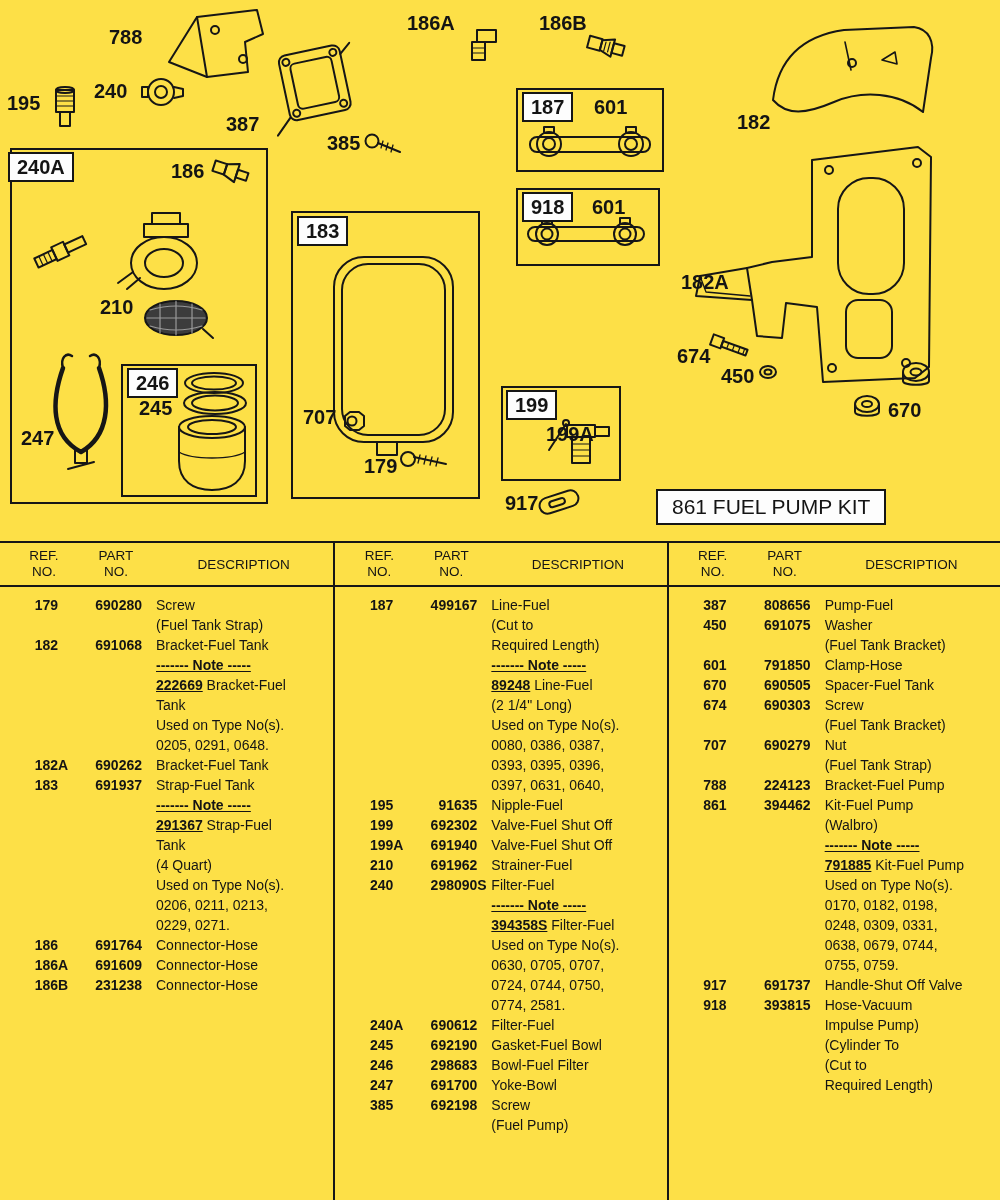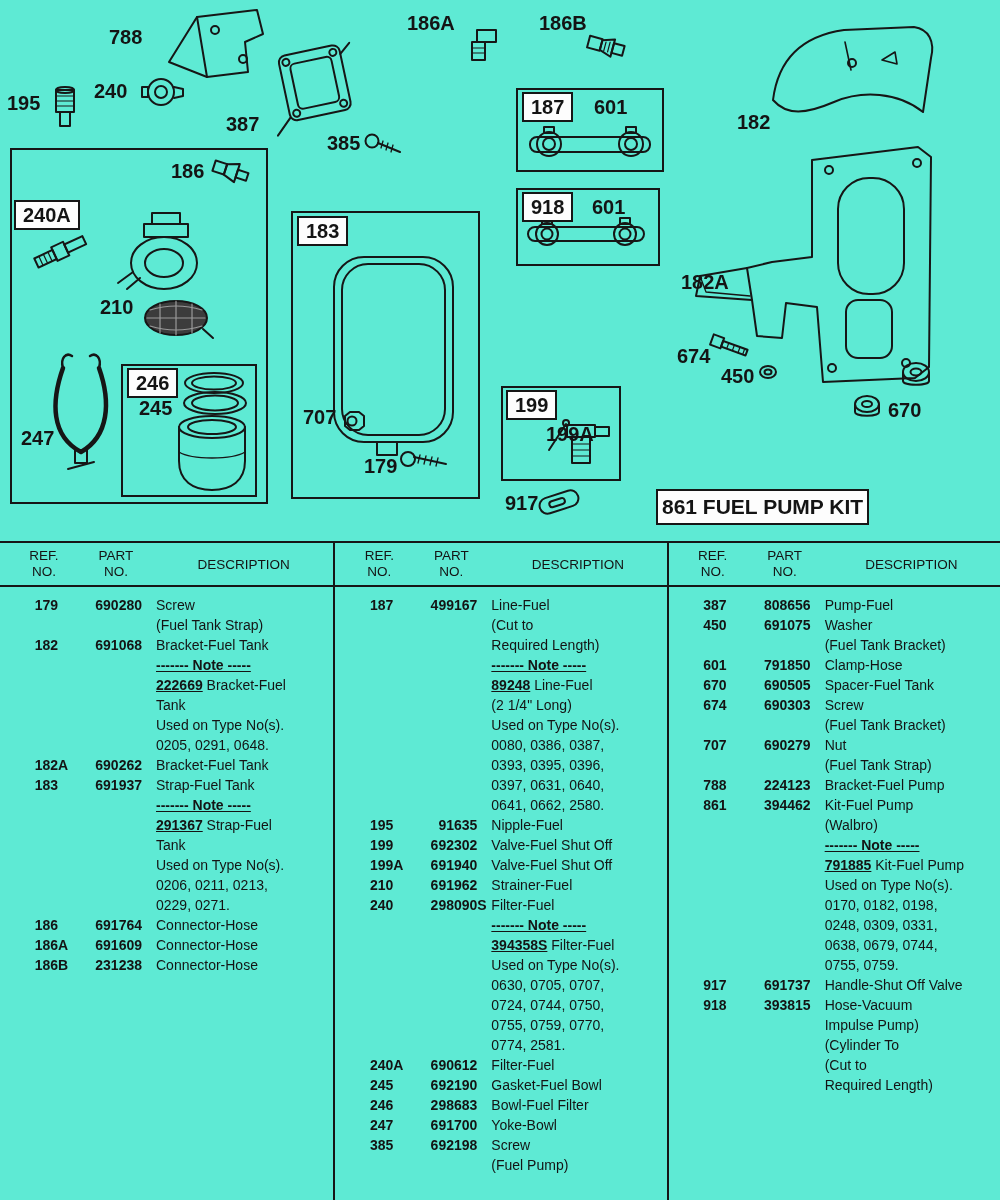--- a/index.html
+++ b/index.html
@@ -1,26 +1,26 @@
 <!DOCTYPE html>
 <html><head>
 <meta charset="utf-8">
 <style>
   * { margin:0; padding:0; box-sizing:border-box; }
   html,body { background:#ffffff; }
   body { width:1000px; height:1200px; font-family:"Liberation Sans", sans-serif; color:#141414; }
-  .page { position:relative; width:1000px; height:1200px; background:#5eead4; overflow:hidden; }
+  .page { position:relative; width:1000px; height:1200px; background:#fde047; overflow:hidden; }
 
   
   .diagram { position:absolute; left:0; top:0; width:1000px; height:541px; }
   .parts-svg { position:absolute; left:0; top:0; z-index:1; }
   .gbox { position:absolute; border:2px solid #161616; z-index:0; background:transparent; }
   .plabel { position:absolute; z-index:2; font-weight:700; font-size:20px; line-height:1; white-space:nowrap; }
   .plabel.boxed { border:2px solid #161616; padding:3px 7px; background:#fdfdfd; }
-  .kitbox { position:absolute; z-index:2; border:2px solid #161616; font-weight:700; font-size:21px; padding:4px 4px; background:#fdfdfd; white-space:nowrap; }
+  .kitbox { position:absolute; z-index:2; border:2px solid #161616; font-weight:400; font-size:21px; padding:4px 14px; background:#fdfdfd; white-space:nowrap; }
 
   
   .tablewrap { position:absolute; left:0; top:541px; width:1000px; height:755px; border-top:2px solid #161616; display:flex; }
   .tcol { width:333.33px; height:100%; }
   .tcol + .tcol { border-left:2px solid #161616; }
   .thead { display:grid; grid-template-columns:60px 84px 1fr; height:44px; border-bottom:2px solid #161616; padding:5px 4px 0 14px; font-size:13.5px; }
   .hcell { text-align:center; line-height:16px; }
   .hcell.desc { align-self:center; padding-bottom:4px; }
   .tbody { padding:8px 4px 0 14px; }
   .trow { display:grid; grid-template-columns:44px 16px 68px 12px 1fr; line-height:20px; font-size:14px; }
@@ -215,21 +215,21 @@
     <div class="plabel" style="left:226px; top:114px;">387</div>
     <div class="plabel" style="left:327px; top:133px;">385</div>
     <div class="plabel" style="left:407px; top:13px;">186A</div>
     <div class="plabel" style="left:539px; top:13px;">186B</div>
     <div class="plabel boxed" style="left:522px; top:92px;">187</div>
     <div class="plabel" style="left:594px; top:97px;">601</div>
     <div class="plabel boxed" style="left:522px; top:192px;">918</div>
     <div class="plabel" style="left:592px; top:197px;">601</div>
     <div class="plabel" style="left:737px; top:112px;">182</div>
     <div class="plabel" style="left:681px; top:272px;">182A</div>
-    <div class="plabel boxed" style="left:14px; top:152px;margin-top:48px;">240A</div>
+    <div class="plabel boxed" style="left:8px; top:152px;">240A</div>
     <div class="plabel" style="left:171px; top:161px;">186</div>
     <div class="plabel" style="left:100px; top:297px;">210</div>
     <div class="plabel boxed" style="left:127px; top:368px;">246</div>
     <div class="plabel" style="left:139px; top:398px;">245</div>
     <div class="plabel" style="left:21px;  top:428px;">247</div>
     <div class="plabel boxed" style="left:297px; top:216px;">183</div>
     <div class="plabel" style="left:303px; top:407px;">707</div>
     <div class="plabel" style="left:364px; top:456px;">179</div>
     <div class="plabel boxed" style="left:506px; top:390px;">199</div>
     <div class="plabel" style="left:506px; top:424px;margin-left:40px;">199A</div>
@@ -345,20 +345,27 @@
             <span class="suf"></span>
             <span class="pnum"></span>
             <span class="psuf"></span>
             <span class="desc">Tank</span>
           </div>
           <div class="trow">
             <span class="num"></span>
             <span class="suf"></span>
             <span class="pnum"></span>
             <span class="psuf"></span>
+            <span class="desc">(4 Quart)</span>
+          </div>
+          <div class="trow">
+            <span class="num"></span>
+            <span class="suf"></span>
+            <span class="pnum"></span>
+            <span class="psuf"></span>
             <span class="desc">Used on Type No(s).</span>
           </div>
           <div class="trow">
             <span class="num"></span>
             <span class="suf"></span>
             <span class="pnum"></span>
             <span class="psuf"></span>
             <span class="desc">0206, 0211, 0213,</span>
           </div>
           <div class="trow">
@@ -469,27 +476,20 @@
             <span class="desc">0393, 0395, 0396,</span>
           </div>
           <div class="trow">
             <span class="num"></span>
             <span class="suf"></span>
             <span class="pnum"></span>
             <span class="psuf"></span>
             <span class="desc">0397, 0631, 0640,</span>
           </div>
           <div class="trow">
-            <span class="num"></span>
-            <span class="suf"></span>
-            <span class="pnum"></span>
-            <span class="psuf"></span>
-            <span class="desc">0641, 0662, 2580.</span>
-          </div>
-          <div class="trow">
             <span class="num">195</span>
             <span class="suf"></span>
             <span class="pnum">91635</span>
             <span class="psuf"></span>
             <span class="desc">Nipple-Fuel</span>
           </div>
           <div class="trow">
             <span class="num">199</span>
             <span class="suf"></span>
             <span class="pnum">692302</span>
@@ -544,27 +544,20 @@
             <span class="pnum"></span>
             <span class="psuf"></span>
             <span class="desc">0630, 0705, 0707,</span>
           </div>
           <div class="trow">
             <span class="num"></span>
             <span class="suf"></span>
             <span class="pnum"></span>
             <span class="psuf"></span>
             <span class="desc">0724, 0744, 0750,</span>
-          </div>
-          <div class="trow">
-            <span class="num"></span>
-            <span class="suf"></span>
-            <span class="pnum"></span>
-            <span class="psuf"></span>
-            <span class="desc">0755, 0759, 0770,</span>
           </div>
           <div class="trow">
             <span class="num"></span>
             <span class="suf"></span>
             <span class="pnum"></span>
             <span class="psuf"></span>
             <span class="desc">0774, 2581.</span>
           </div>
           <div class="trow">
             <span class="num">240</span>

